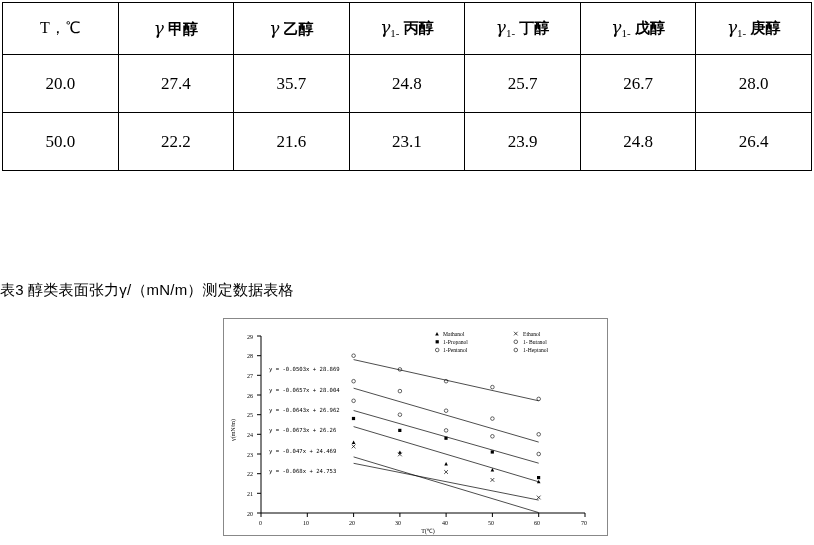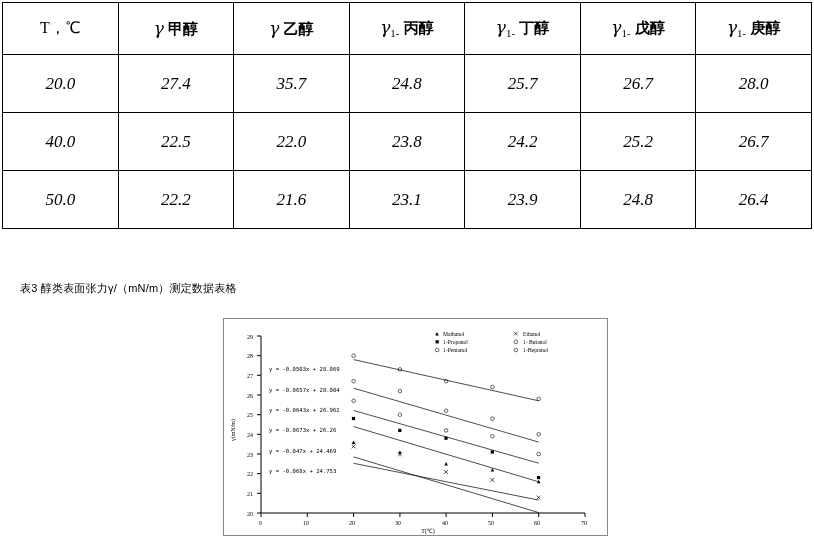--- a/index.html
+++ b/index.html
@@ -28,32 +28,32 @@
     border: 1px solid #000;
     text-align: center;
     vertical-align: middle;
     font-size: 17px;
     font-family: "Liberation Serif", serif;
     font-weight: normal;
     height: 44px;
     padding: 0 2px;
   }
   table.data-table thead td { height: 52px; }
-  table.data-table tbody td { height: 58px; font-style: italic; }
+  table.data-table tbody td { height: 58px; }
   .gamma { font-family: "DejaVu Serif", serif; font-style: italic; }
   .sub { font-size: 11px; vertical-align: sub; }
   .hdr-cn { font-size: 15px; font-weight: bold; }
   .degc { font-size: 16px; }
 
   
   .caption {
     position: absolute;
-    left: 20px;
+    left: 0;
     top: 281px;
-    font-size: 11px;
+    font-size: 15px;
     font-family: "Liberation Sans", sans-serif;
     letter-spacing: 0.2px;
   }
 
   
   .chart-wrap {
     position: absolute;
     left: 223px;
     top: 318px;
     width: 385px;
@@ -102,29 +102,20 @@
     </thead>
     <tbody>
       <tr>
         <td>20.0</td>
         <td>27.4</td>
         <td>35.7</td>
         <td>24.8</td>
         <td>25.7</td>
         <td>26.7</td>
         <td>28.0</td>
-      </tr>
-      <tr>
-        <td>40.0</td>
-        <td>22.5</td>
-        <td>22.0</td>
-        <td>23.8</td>
-        <td>24.2</td>
-        <td>25.2</td>
-        <td>26.7</td>
       </tr>
       <tr>
         <td>50.0</td>
         <td>22.2</td>
         <td>21.6</td>
         <td>23.1</td>
         <td>23.9</td>
         <td>24.8</td>
         <td>26.4</td>
       </tr>

